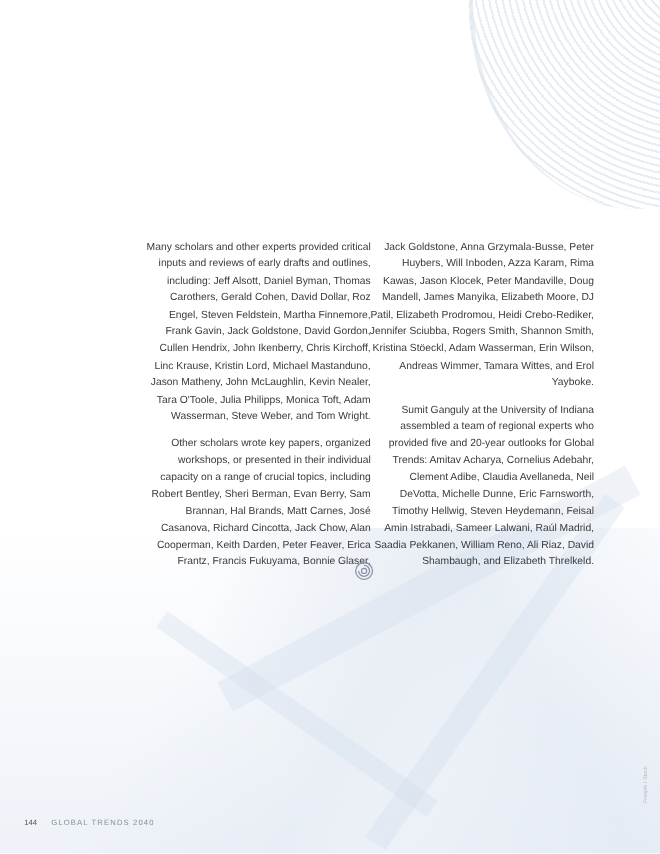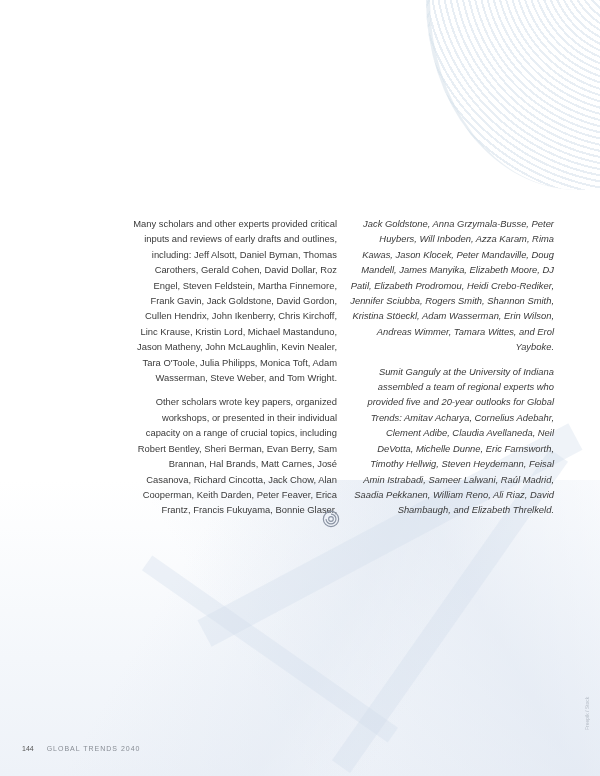--- a/index.html
+++ b/index.html
@@ -23,21 +23,21 @@
       repeating-radial-gradient(circle at 70% 40%, rgba(200,215,228,0.55) 0 2px, rgba(255,255,255,0) 2px 6px);
     border-left: 4px solid rgba(205,218,230,0.6);
     opacity: 0.75;
   }
   .col {
     position: absolute; top: 216px; width: 205px;
     font-size: 9.4px; line-height: 15.4px; color: #3a3a3a;
   }
   .col p { margin: 0 0 9px 0; text-align: right; }
   .col-left { left: 132px; }
-  .col-right { left: 349px; font-style: italic; }
+  .col-right { left: 335px; }
   .emblem {
     position: absolute; left: 322px; top: 510px; width: 18px; height: 18px;
   }
   .footer {
     position: absolute; left: 22px; top: 745px;
     font-size: 7px; letter-spacing: 1px; color: #888d95;
   }
   .footer .pg { color: #555; margin-right: 10px; letter-spacing: 0; }
   .credit {
     position: absolute; left: 584px; top: 730px;

